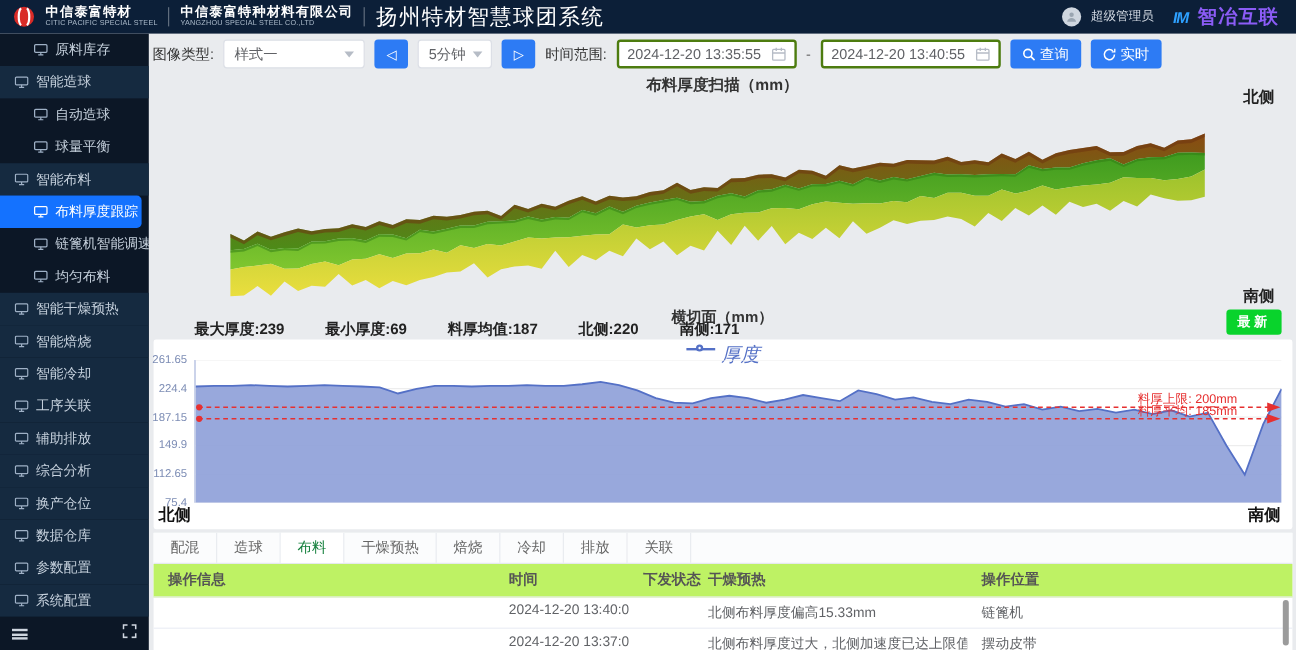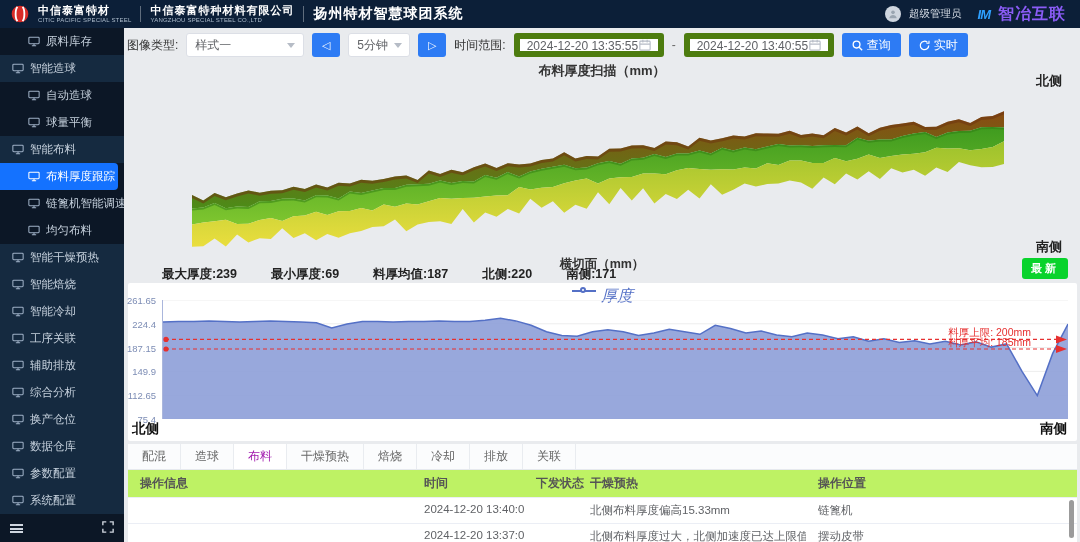--- a/index.html
+++ b/index.html
@@ -7,21 +7,21 @@
     font-family:"Liberation Sans","DejaVu Sans",sans-serif; }
   #stage { position:relative; width:1080px; height:542px; }
 
   
   #app-header { position:absolute; left:0; top:0; width:1080px; height:28px;
     background:#0c1f38; display:flex; align-items:center; color:#fff; z-index:30; }
   .brand-block { display:flex; flex-direction:column; line-height:1.05; margin-left:8px; }
   .brand-cn { font-size:11px; font-weight:bold; letter-spacing:1px; }
   .brand-en { font-size:6px; color:#aebdcd; letter-spacing:.2px; }
   .hdr-div { width:1px; height:16px; background:rgba(255,255,255,.35); margin:0 9px; }
-  .sys-title { font-size:14px; font-weight:bold; letter-spacing:1px; }
+  .sys-title { font-size:18px; font-weight:normal; letter-spacing:1px; }
   #hdr-right { margin-left:auto; display:flex; align-items:center; gap:8px; padding-right:14px; }
   .avatar { width:16px; height:16px; border-radius:50%; background:#cfd6df; display:flex;
     align-items:center; justify-content:center; }
   .user-name { font-size:10.5px; color:#d4dbe4; }
   .vendor-logo { font-size:13px; font-weight:900; font-style:italic; color:#2ea0ff; letter-spacing:-1px; margin-left:8px;}
   .vendor-name { font-size:16px; font-weight:bold; color:#8b5cf6; letter-spacing:1px; }
 
   
   #sidebar { position:absolute; left:0; top:28px; width:124px; height:514px;
     background:#0c1726; z-index:20; display:flex; flex-direction:column; }
@@ -48,22 +48,22 @@
     gap:8px; font-size:12px; color:#444; white-space:nowrap; }
   .ctl-label { color:#333; }
   .sel { background:#fff; border:1px solid #dcdfe6; border-radius:3px; height:24px;
     display:flex; align-items:center; justify-content:space-between; padding:0 8px; color:#606266; }
   .sel .caret { width:0; height:0; border-left:4px solid transparent; border-right:4px solid transparent;
     border-top:5px solid #b6bcc6; margin-left:6px; }
   #sel-style { width:118px; }
   #sel-interval { width:62px; }
   .sq-btn { width:28px; height:24px; background:#2d7bf4; border:none; border-radius:3px; color:#fff;
     font-size:11px; display:flex; align-items:center; justify-content:center; cursor:pointer; }
-  .date-box { background:#fff; border:6px solid #4d7c0f; border-radius:3px; height:24px; width:150px;
-    display:flex; justify-content:space-between; padding:0 7px; color:#606266; }
+  .date-box { background:#fff; border:2px solid #4d7c0f; border-radius:3px; height:24px; width:150px;
+    display:flex; align-items:center; justify-content:space-between; padding:0 7px; color:#606266; }
   .dash-sep { color:#666; }
   .blue-btn { height:24px; background:#2d7bf4; border:none; border-radius:3px; color:#fff;
     font-size:12px; display:flex; align-items:center; gap:4px; padding:0 10px; cursor:pointer; }
 
   
   #surface-panel { position:absolute; left:4px; top:32px; width:948px; height:222px; }
   #surface-title { position:absolute; left:0; right:0; top:2px; text-align:center; font-size:13px;
     font-weight:bold; color:#333; }
   #surface-north { position:absolute; right:14px; top:12px; font-size:13px; font-weight:bold; color:#222; }
   #surface-south { position:absolute; right:14px; top:178px; font-size:13px; font-weight:bold; color:#222; }
@@ -92,21 +92,21 @@
   .refline-label { position:absolute; font-size:10.5px; color:#e63030; right:46px; white-space:nowrap; }
   #axis-north { position:absolute; left:4px; bottom:3px; font-size:13.5px; font-weight:bold; color:#111; }
   #axis-south { position:absolute; right:10px; bottom:3px; font-size:13.5px; font-weight:bold; color:#111; }
 
   
   #bottom-card { position:absolute; left:4px; top:416px; width:949px; height:98px; background:#fff; }
   #tabs-bar { display:flex; height:26px; background:#fbfcfd; border-bottom:1px solid #e6e9ee;
     align-items:stretch; }
   .tab { display:flex; align-items:center; padding:0 14px; font-size:12px; color:#666;
     border-right:1px solid #e9ecf0; cursor:pointer; }
-  .tab.active { color:#a21caf; background:#fff; }
+  .tab.active { color:#15803d; background:#fff; }
   .tgrid { display:grid; grid-template-columns:284px 112px 54px 228px 1fr; }
   #table-head { background:#bef264; border-bottom:1px solid #ebeef5; }
   #table-head .th { font-size:12px; font-weight:bold; color:#555; padding:5px 12px; white-space:nowrap; }
   .trow { border-bottom:1px solid #ebeef5; }
   .trow .td { font-size:11.5px; color:#606266; padding:5px 12px; white-space:nowrap; overflow:hidden; }
   #tbl-scrollbar { position:absolute; right:3px; top:56px; width:5px; height:38px; background:#9b9b9b;
     border-radius:3px; }
 </style>
 </head>
 <body>

